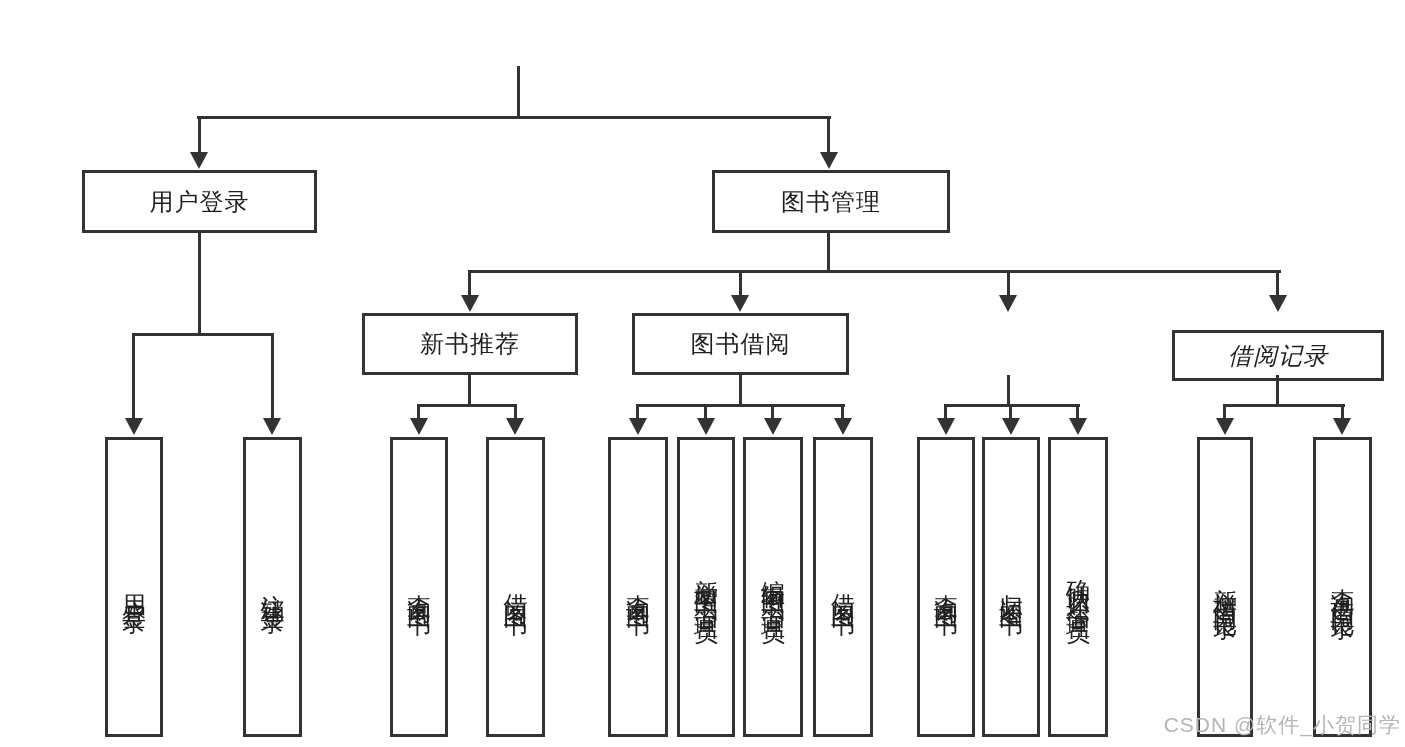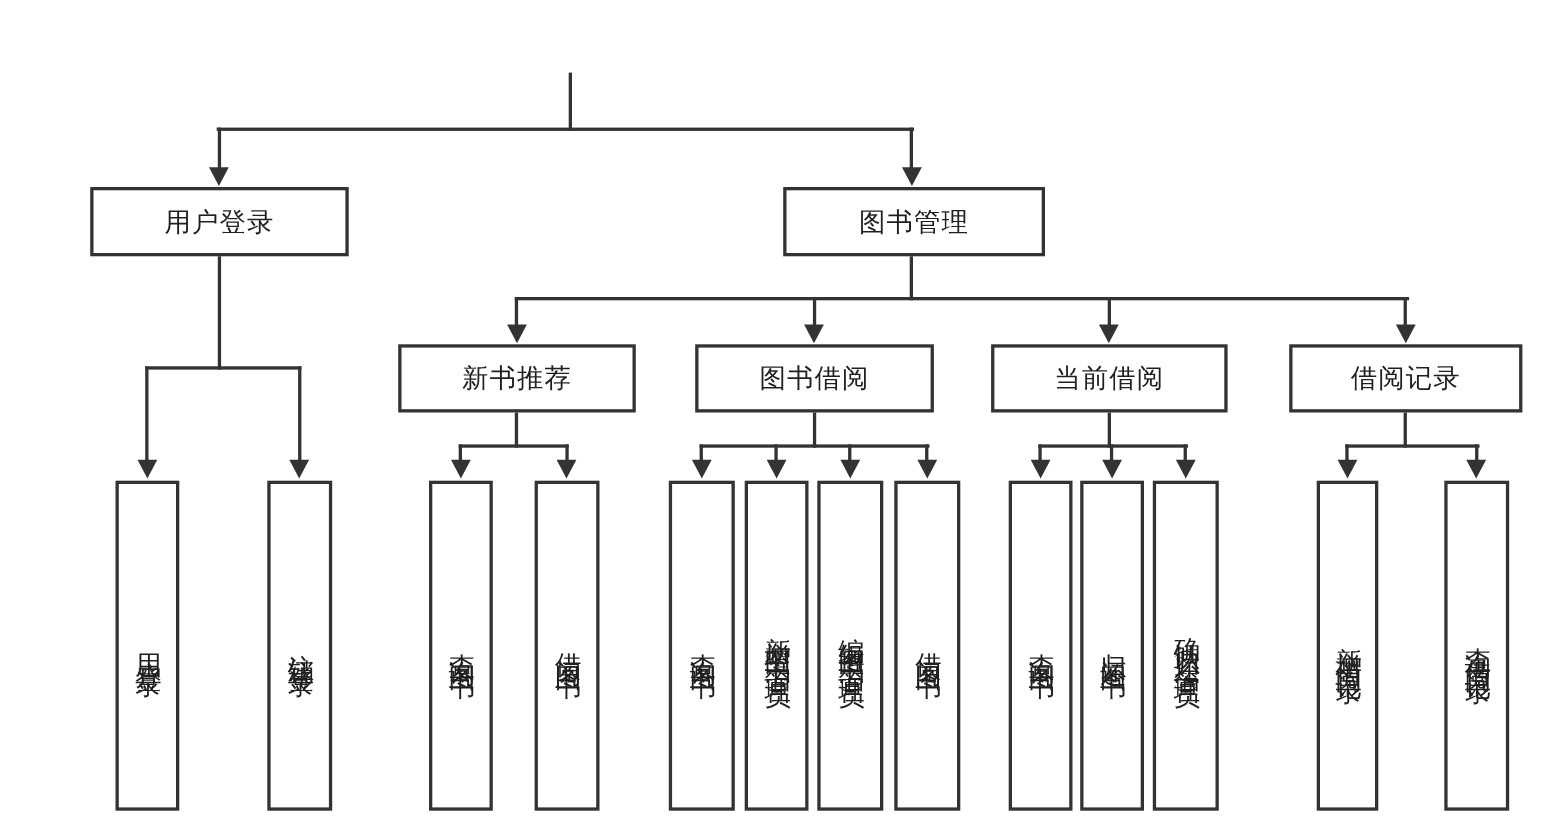--- a/index.html
+++ b/index.html
@@ -76,22 +76,21 @@
   <div class="ar" style="left:461px;top:295px;"></div>
   <div class="vl" style="left:739px;top:270px;height:27px;"></div>
   <div class="ar" style="left:731px;top:295px;"></div>
   <div class="vl" style="left:1007px;top:270px;height:27px;"></div>
   <div class="ar" style="left:999px;top:295px;"></div>
   <div class="vl" style="left:1276px;top:270px;height:27px;"></div>
   <div class="ar" style="left:1269px;top:295px;"></div>
 
   <div class="node" style="left:362px;top:313px;width:216px;height:62px;">新书推荐</div>
   <div class="node" style="left:632px;top:313px;width:217px;height:62px;">图书借阅</div>
-  <div class="node" style="left:901px;top:313px;width:215px;height:62px;">当前借阅</div>
-  <div class="node" style="left:1172px;top:313px;width:212px;height:62px;">借阅记录</div>
+  <div class="node" style="left:1172px;top:330px;width:212px;height:51px;font-style:italic;">借阅记录</div>
 
   <div class="vl" style="left:468px;top:375px;height:32px;"></div>
   <div class="hl" style="left:417px;top:404px;width:100px;"></div>
   <div class="vl" style="left:417px;top:404px;height:15px;"></div>
   <div class="ar" style="left:410px;top:418px;"></div>
   <div class="vl" style="left:514px;top:404px;height:15px;"></div>
   <div class="ar" style="left:506px;top:418px;"></div>
 
   <div class="vl" style="left:739px;top:375px;height:32px;"></div>
   <div class="hl" style="left:636px;top:404px;width:209px;"></div>
@@ -131,14 +130,15 @@
   <div class="node vert" style="left:743px;top:437px;width:60px;height:300px;">编辑图书（管理员）</div>
   <div class="node vert" style="left:813px;top:437px;width:60px;height:300px;">借阅图书</div>
 
   <div class="node vert" style="left:917px;top:437px;width:58px;height:300px;">查询图书</div>
   <div class="node vert" style="left:982px;top:437px;width:58px;height:300px;">归还图书</div>
   <div class="node vert" style="left:1048px;top:437px;width:60px;height:300px;">确认归还（管理员）</div>
 
   <div class="node vert" style="left:1197px;top:437px;width:56px;height:300px;">新增借阅记录</div>
   <div class="node vert" style="left:1313px;top:437px;width:59px;height:300px;">查询借阅记录</div>
 
+  <div id="watermark">CSDN @软件_小贺同学</div>
 
 </div>
 
 </body></html>

